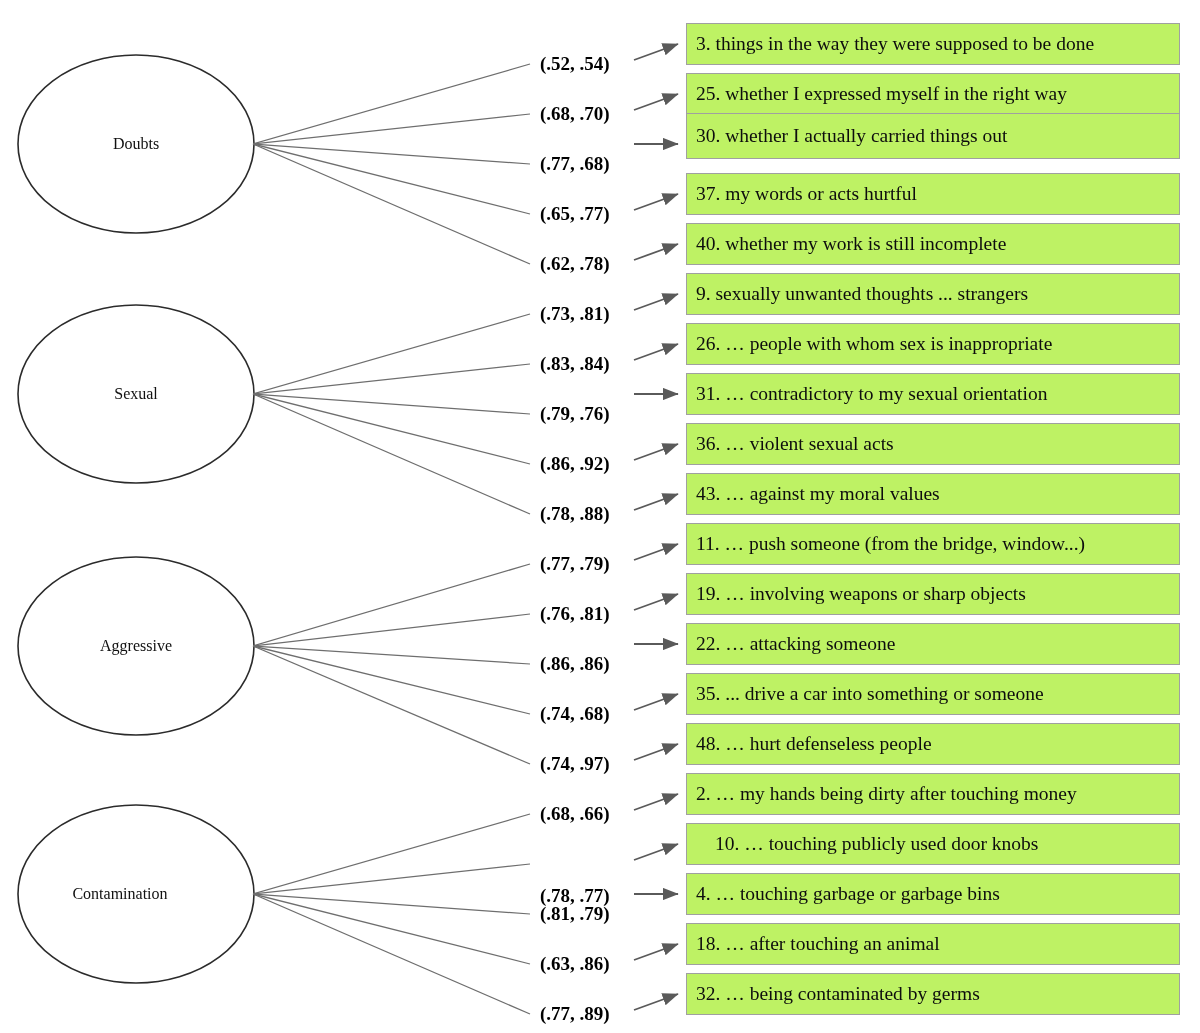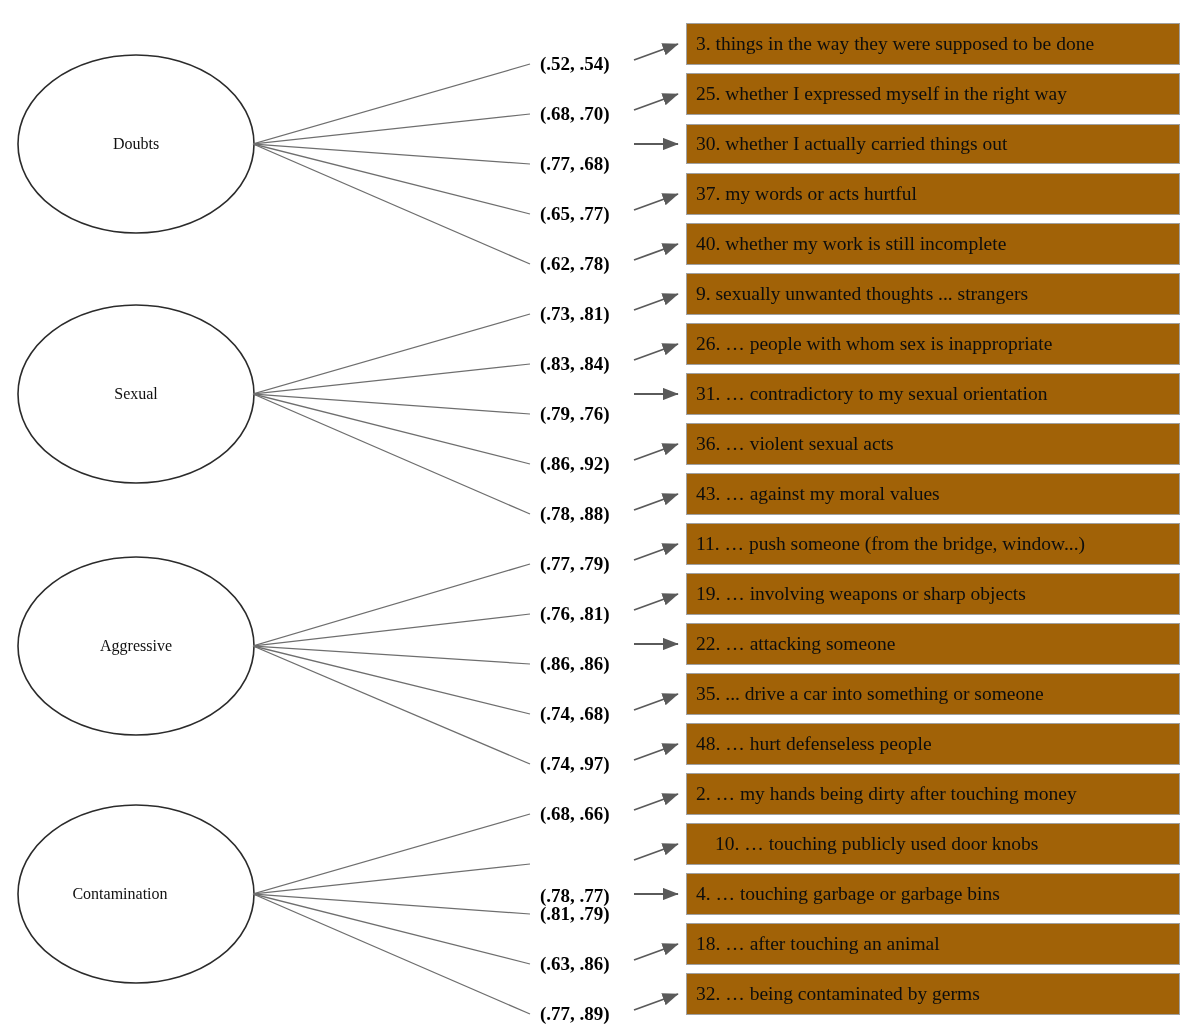--- a/index.html
+++ b/index.html
@@ -11,21 +11,21 @@
     font-size:16px;color:#111;white-space:nowrap;
     transform:translate(-50%,-50%);
   }
   .loading-label{
     position:absolute;font-family:"Liberation Serif",serif;
     font-size:19px;font-weight:bold;color:#000;white-space:nowrap;
     transform:translate(0,-50%);letter-spacing:0px;
   }
   .indicator-box{
     position:absolute;box-sizing:border-box;
-    border:1.5px solid #a0a0a0;background:#a16207;
+    border:1.5px solid #a0a0a0;background:#bef264;
     display:flex;align-items:center;
   }
   .indicator-text{
     font-family:"Liberation Serif",serif;font-size:19.5px;color:#0d0d0d;
     padding-left:9px;white-space:nowrap;line-height:1;
   }
 </style>
 </head>
 <body>
 
@@ -117,21 +117,21 @@
       <div class="loading-label" style="left: 540px; top: 964px;">(.63, .86)</div>
       <div class="loading-label" style="left: 540px; top: 1014px;">(.77, .89)</div>
     </div>
   <div id="indicator-boxes">
       <div class="indicator-box" style="left: 686px; top: 23px; width: 494px; height: 42px;">
         <span class="indicator-text">3. things in the way they were supposed to be done</span>
       </div>
       <div class="indicator-box" style="left: 686px; top: 73px; width: 494px; height: 42px;">
         <span class="indicator-text">25. whether I expressed myself in the right way</span>
       </div>
-      <div class="indicator-box" style="left: 686px; top: 124px; width: 494px; height: 40px;">
+      <div class="indicator-box" style="left: 686px; top: 113px; width: 494px; height: 46px;">
         <span class="indicator-text">30. whether I actually carried things out</span>
       </div>
       <div class="indicator-box" style="left: 686px; top: 173px; width: 494px; height: 42px;">
         <span class="indicator-text">37. my words or acts hurtful</span>
       </div>
       <div class="indicator-box" style="left: 686px; top: 223px; width: 494px; height: 42px;">
         <span class="indicator-text">40. whether my work is still incomplete</span>
       </div>
       <div class="indicator-box" style="left: 686px; top: 273px; width: 494px; height: 42px;">
         <span class="indicator-text">9. sexually unwanted thoughts ... strangers</span>

